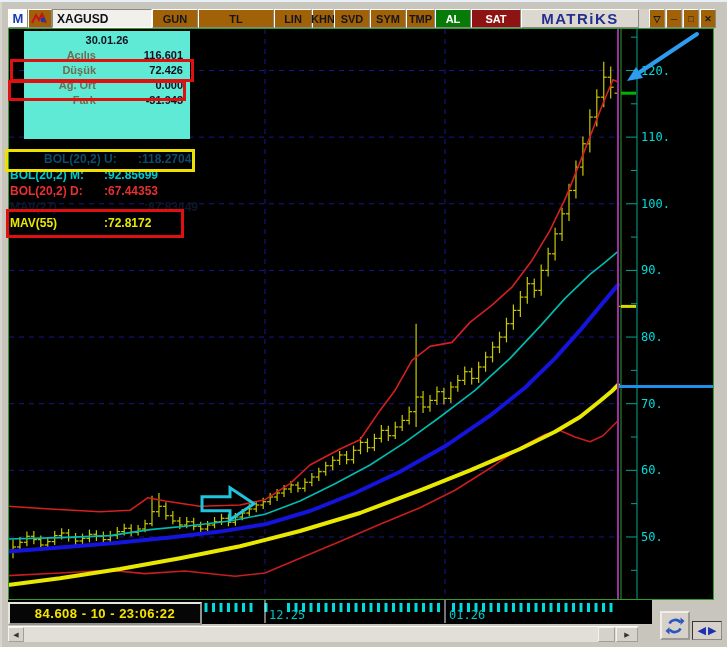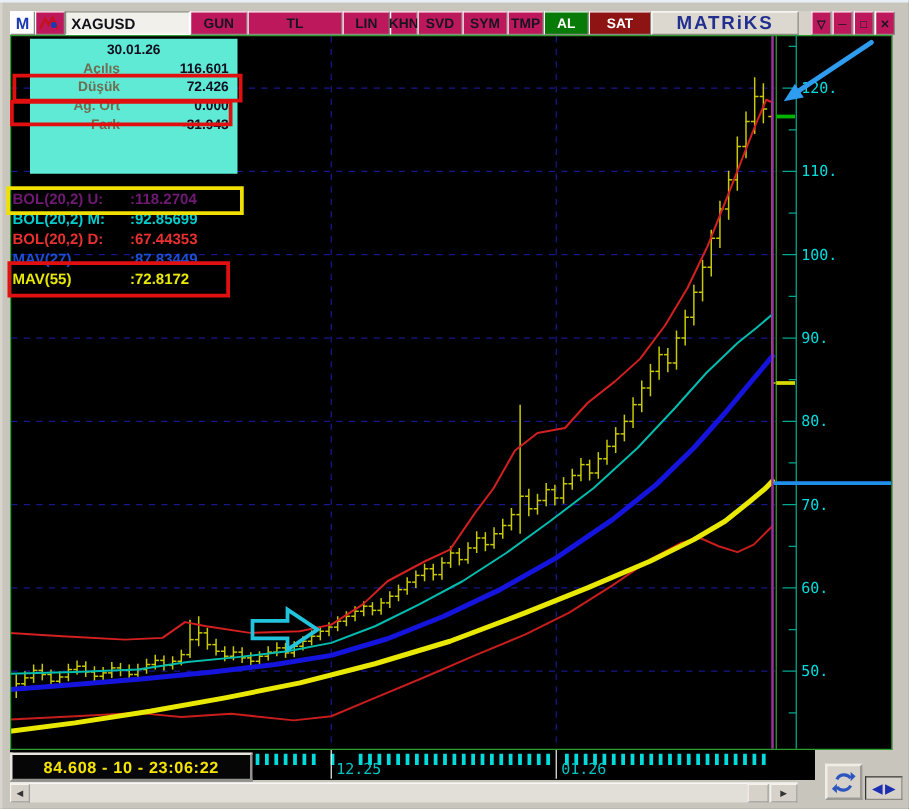--- a/index.html
+++ b/index.html
@@ -1,21 +1,21 @@
 <!DOCTYPE html>
 <html><head>
 <meta charset="utf-8">
 <style>
   html,body{margin:0;padding:0;background:#b8b5ae;}
   .screen{position:relative;width:727px;height:647px;background:#c8c5bd;overflow:hidden;
     font-family:"Liberation Sans",sans-serif;box-shadow:inset 0 2px 0 #e9eff6,inset 2px 0 0 #d8d5ce;}
   
   .titlebar{position:absolute;left:8px;top:9px;width:708px;height:19px;display:flex;align-items:stretch;background:#d6d2ca;}
   .tb-btn{box-sizing:border-box;display:flex;align-items:center;justify-content:center;
-    font:bold 11px "Liberation Sans",sans-serif;color:#15151f;background:#be185d;
+    font:bold 11px "Liberation Sans",sans-serif;color:#15151f;background:#a16207;
     border-top:1px solid #ffffff;border-left:1px solid #ffffff;border-right:1px solid #8a8a82;border-bottom:1px solid #8a8a82;cursor:default;}
   .m-btn{background:#fdfdfd;color:#1a3ab0;font-size:13px;}
   .sym-field{box-sizing:border-box;display:flex;align-items:center;padding-left:4px;background:#f2f0ea;
     font:bold 12px "Liberation Sans",sans-serif;color:#101018;
     border-top:1px solid #8a8a82;border-left:1px solid #8a8a82;border-right:1px solid #fff;border-bottom:1px solid #fff;}
   .al-btn{background:#077a07;color:#fff;text-align:right;}
   .sat-btn{background:#8e1414;color:#fff;}
   .brand{background:#dcd8d0;color:#232f8f;font:bold 15px "Liberation Sans",sans-serif;letter-spacing:1.5px;}
   .win-btn{width:16px;margin-left:1px;font-size:9px;}
   .spacer{flex:1;}
@@ -477,33 +477,33 @@
         <span class="ib-l">Ağ. Ort</span>
         <span class="ib-v">0.000</span>
       </div>
     <div class="ib-row">
         <span class="ib-l">Fark</span>
         <span class="ib-v">-31.943</span>
       </div>
   </div>
 
   <div class="inds">
-    <div class="ind-row" style="color: #701a75;">
+    <div class="ind-row" style="color: #0c4a6e; padding-left: 34px;">
         <span class="ind-n">BOL(20,2) U:</span>
         <span>:118.2704</span>
       </div>
     <div class="ind-row" style="color: rgb(0, 204, 204);">
         <span class="ind-n">BOL(20,2) M:</span>
         <span>:92.85699</span>
       </div>
     <div class="ind-row" style="color: rgb(232, 48, 48);">
         <span class="ind-n">BOL(20,2) D:</span>
         <span>:67.44353</span>
       </div>
-    <div class="ind-row" style="color: #1d4ed8;">
+    <div class="ind-row" style="color: #0f172a; gap: 40px;">
         <span class="ind-n">MAV(27)</span>
         <span>:87.83449</span>
       </div>
     <div class="ind-row" style="color: rgb(232, 232, 0);">
         <span class="ind-n">MAV(55)</span>
         <span>:72.8172</span>
       </div>
   </div>
 
   <div class="ann ann-red" style="left:10px;top:59px;width:184px;height:23px"></div>

